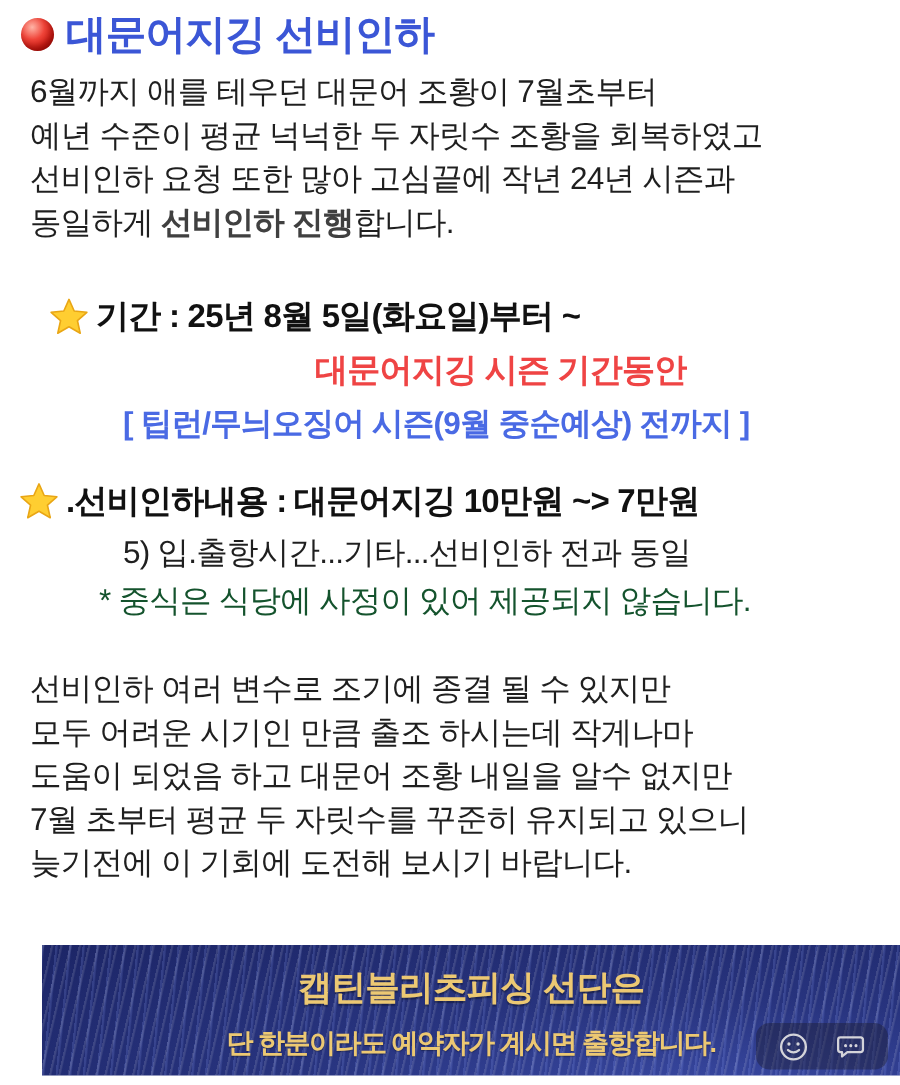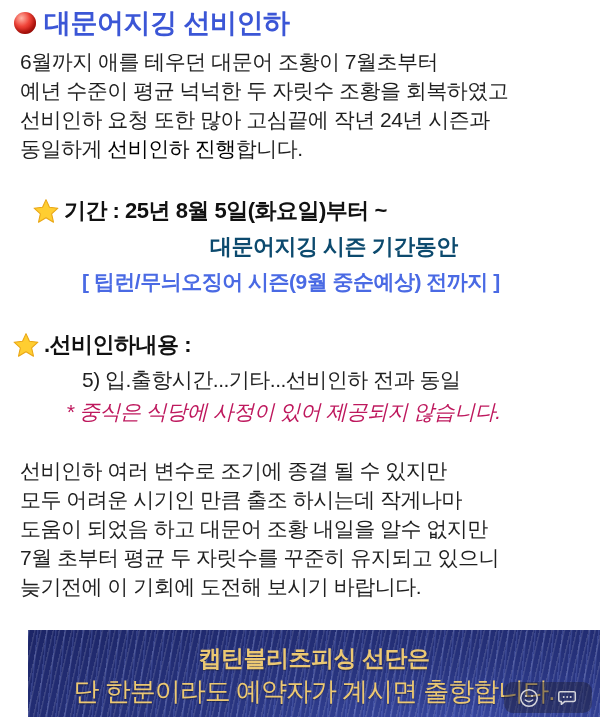--- a/index.html
+++ b/index.html
@@ -37,21 +37,21 @@
   }
 
   
   .para { margin: 6px 0 0 20px; }
   .para .line {
     font-size: 21px;
     line-height: 29px;
     letter-spacing: -0.5px;
     white-space: nowrap;
   }
-  .red-strong { color: #000000; font-weight: normal; }
+  .red-strong { color: #404040; font-weight: bold; }
 
   
   .star-row {
     display: flex;
     align-items: center;
     margin-left: 13px;
     height: 30px;
   }
   .star-icon { width: 26px; height: 26px; flex: 0 0 auto; }
   .star-row .head {
@@ -60,56 +60,55 @@
     font-weight: bold;
     color: #111111;
     letter-spacing: -0.5px;
     white-space: nowrap;
   }
   .period-section { margin-top: 33px; padding-left: 20px; }
   .period-line2 {
     margin: 6px 0 0 190px;
     font-size: 22px;
     font-weight: bold;
-    color: #0c4a6e;
+    color: #ef4444;
     letter-spacing: -0.5px;
     white-space: nowrap;
   }
   .period-note {
     margin: 6px 0 0 62px;
     font-size: 21px;
     font-weight: bold;
     color: #4a6ae4;
     letter-spacing: -0.5px;
     white-space: nowrap;
   }
 
-  .discount-section { margin-top: 34px; }
+  .discount-section { margin-top: 23px; }
   .discount-highlight {
     font-size: 23px;
     font-weight: bold;
     color: #f4333c;
     letter-spacing: -0.5px;
   }
   .discount-item {
     margin: 6px 0 0 82px;
     font-size: 21px;
     line-height: 28px;
     letter-spacing: -0.5px;
     white-space: nowrap;
   }
   .discount-item + .discount-item { margin-top: 3px; }
   .discount-note {
     margin: 4px 0 0 66px;
     font-size: 21px;
     line-height: 28px;
-    color: #be185d;
-    letter-spacing: -0.5px;
-    white-space: nowrap;
-    font-style: italic;
+    color: #14532d;
+    letter-spacing: -0.5px;
+    white-space: nowrap;
   }
 
   .closing-section { margin-top: 30px; }
 
   
   .banner {
     position: absolute;
     left: 28px; top: 630px;
     width: 572px; height: 87px;
     background:
@@ -122,23 +121,23 @@
   .banner-line1 {
     margin-top: 13px;
     font-size: 23px;
     font-weight: bold;
     color: #ecc873;
     letter-spacing: -0.5px;
     text-shadow: 0 1px 1px rgba(0,0,0,.35);
     white-space: nowrap;
   }
   .banner-line2 {
-    margin-top: 0;
-    font-size: 26px;
-    font-weight: normal;
+    margin-top: 9px;
+    font-size: 18px;
+    font-weight: bold;
     color: #ecc873;
     letter-spacing: -1px;
     text-shadow: 0 1px 1px rgba(0,0,0,.35);
     white-space: nowrap;
   }
 
   
   .float-toolbar {
     position: absolute;
     top: 682px; right: 8px;
@@ -182,20 +181,21 @@
     <div class="period-line2">대문어지깅 시즌 기간동안</div>
     <div class="period-note">[ 팁런/무늬오징어 시즌(9월 중순예상) 전까지 ]</div>
   </div>
 
   <div class="discount-section">
     <div class="star-row">
       <svg class="star-icon" viewBox="0 0 24 24">
         <polygon points="12,1.5 15.2,8.6 23,9.4 17.2,14.6 18.9,22.3 12,18.3 5.1,22.3 6.8,14.6 1,9.4 8.8,8.6" fill="#ffce31" stroke="#e9a615" stroke-width="1" stroke-linejoin="round"></polygon>
       </svg>
       <span class="head">.선비인하내용 : </span>
+      <span class="head discount-highlight">대문어지깅 10만원 ~&gt; 7만원</span>
     </div>
     <div class="discount-item">5) 입.출항시간...기타...선비인하 전과 동일</div>
     <div class="discount-note">* 중식은 식당에 사정이 있어 제공되지 않습니다.</div>
   </div>
 
   <div class="para closing-section">
     <div class="line">선비인하 여러 변수로 조기에 종결 될 수 있지만</div>
     <div class="line">모두 어려운 시기인 만큼 출조 하시는데 작게나마</div>
     <div class="line">도움이 되었음 하고 대문어 조황 내일을 알수 없지만</div>
     <div class="line">7월 초부터 평균 두 자릿수를 꾸준히 유지되고 있으니</div>

